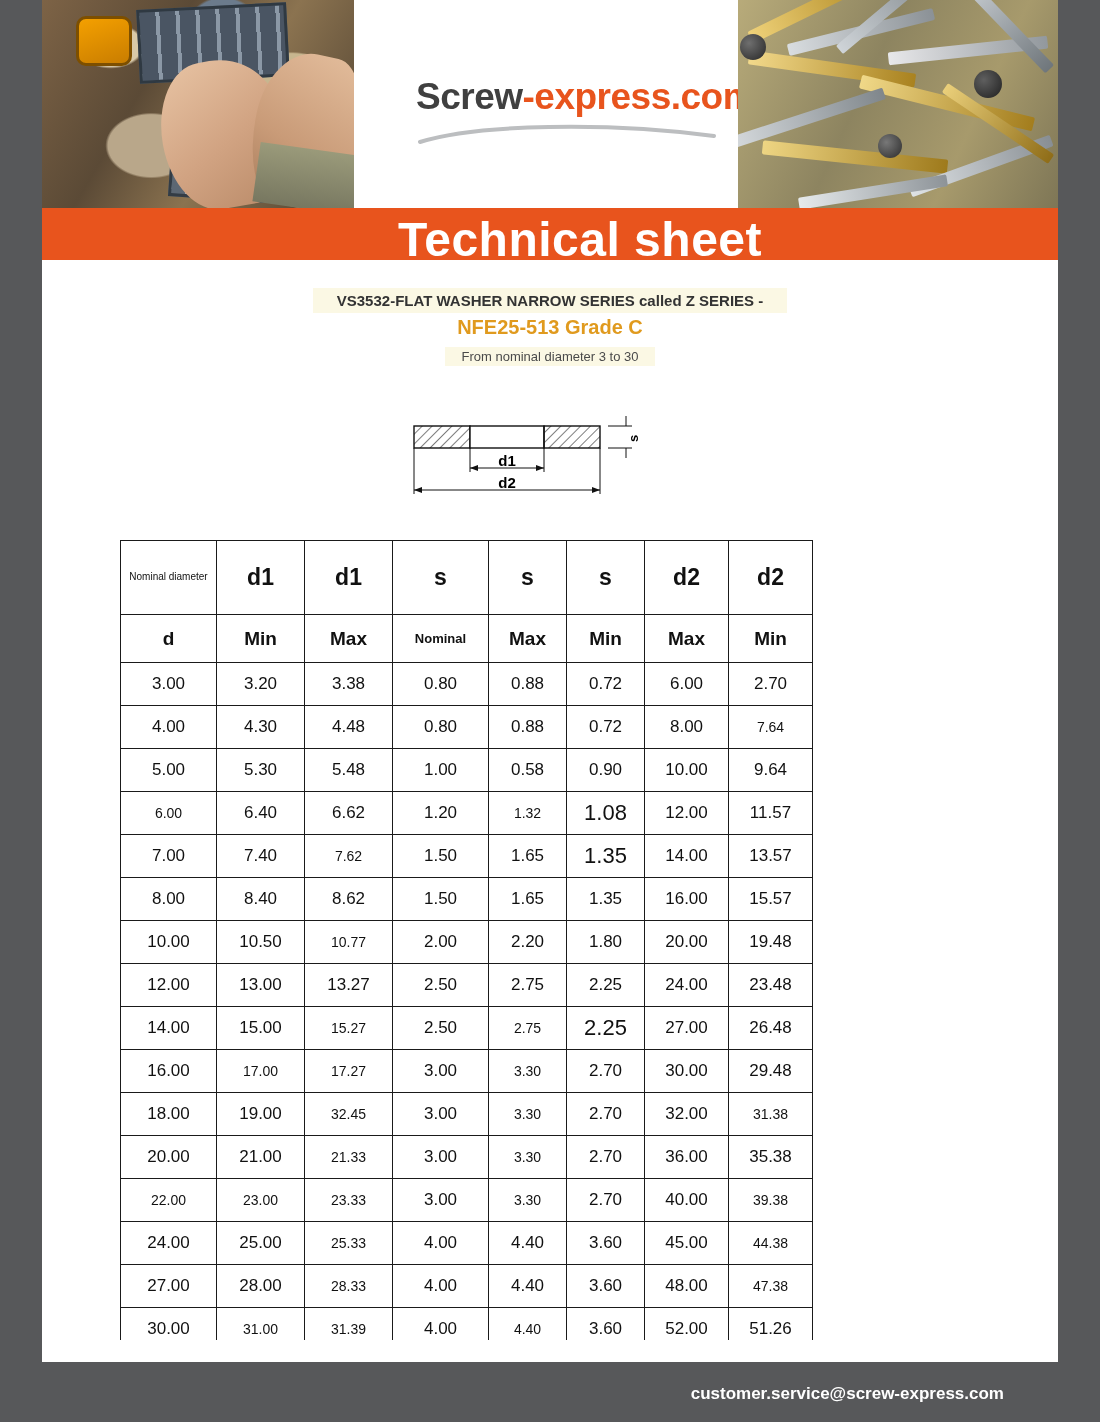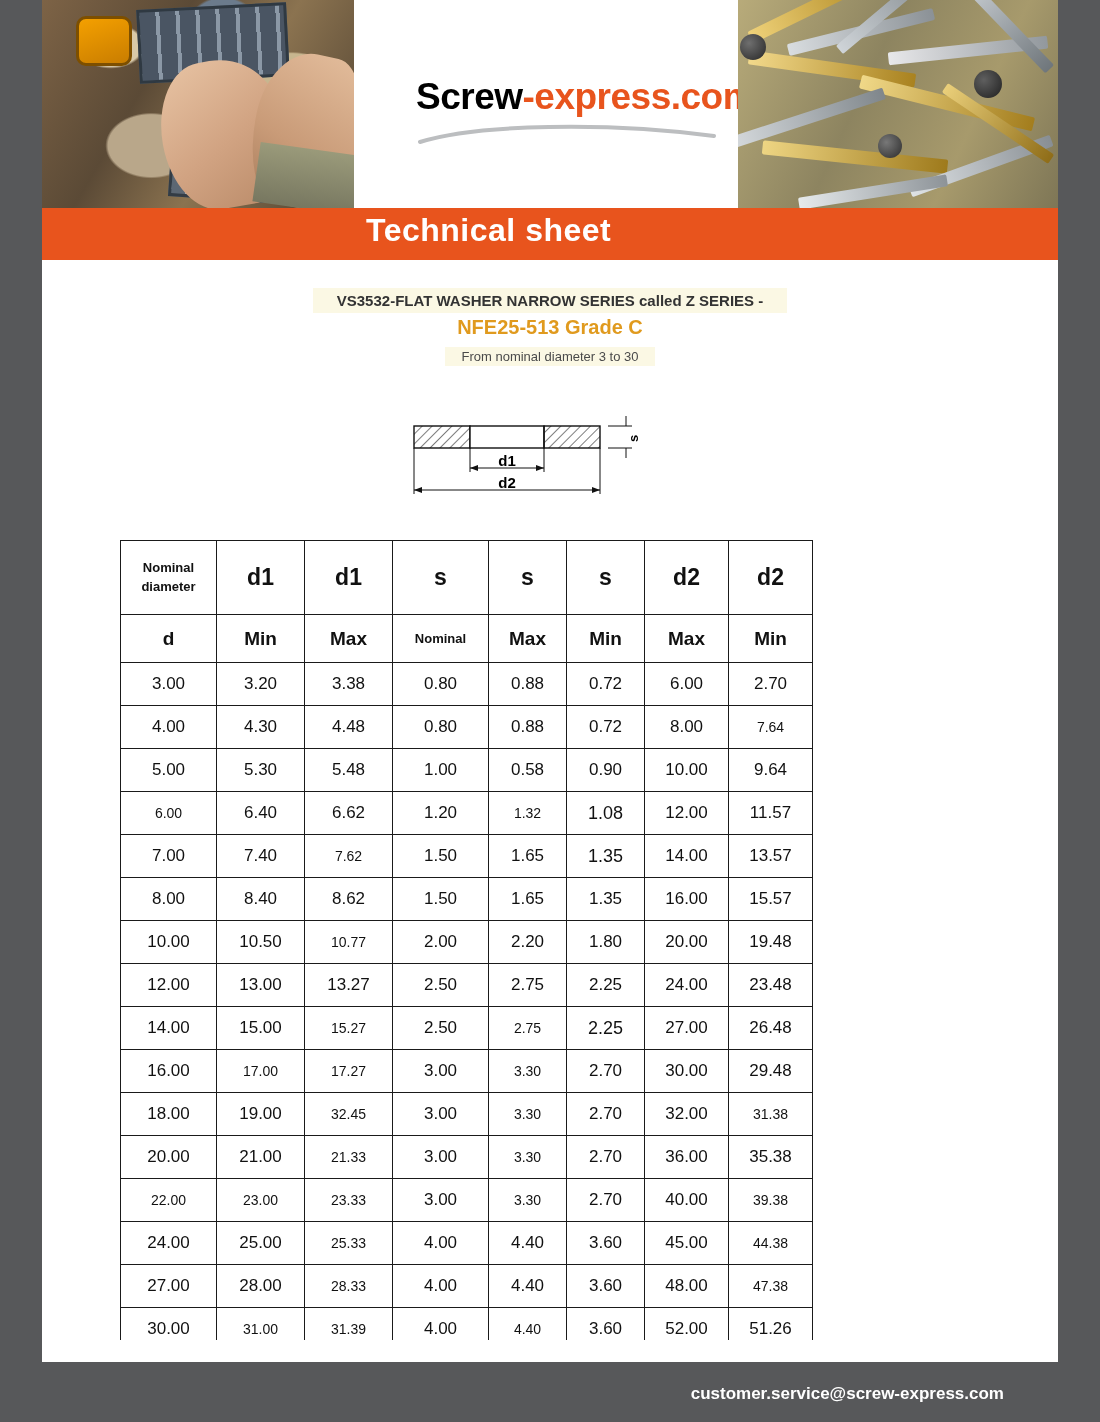--- a/index.html
+++ b/index.html
@@ -57,21 +57,21 @@
     background: #ffffff;
   }
   .logo-text {
     position: absolute;
     left: 62px; top: 76px;
     font-size: 37px;
     font-weight: bold;
     letter-spacing: -0.5px;
     white-space: nowrap;
   }
-  .logo-screw { color: #000000; }
+  .logo-screw { color: #404040; }
   .logo-express { color: #e8541d; }
   .logo-swoosh {
     position: absolute;
     left: 64px; top: 120px;
     width: 300px; height: 30px;
   }
   
   .ph-bg1 {
     position: absolute; inset: 0;
     background:
@@ -138,25 +138,25 @@
   }
   
   .orange-band {
     position: absolute;
     left: 42px; top: 208px;
     width: 1016px; height: 52px;
     background: #e8541d;
   }
   .tech-title {
     position: absolute;
-    left: 366px; top: 212px;
+    left: 342px; top: 212px;
     width: 420px;
-    text-align: left;
+    text-align: right;
     color: #ffffff;
-    font-size: 32px;
+    font-size: 48px;
     font-weight: bold;
     letter-spacing: 0.5px;
   }
 
   
   .title-block {
     position: absolute;
     left: 42px; top: 288px;
     width: 1016px;
     text-align: center;
@@ -215,39 +215,39 @@
     text-align: center;
     color: #111111;
     padding: 0;
   }
   table.spec thead th.h1 {
     height: 74px;
     font-size: 23px;
     font-weight: bold;
   }
   table.spec thead th.h1.small {
-    font-size: 13px;
-    font-weight: bold;
+    font-size: 10px;
+    font-weight: normal;
     line-height: 1.45;
   }
   table.spec thead th.h2 {
     height: 48px;
     font-size: 19px;
     font-weight: bold;
   }
   table.spec thead th.h2.small {
     font-size: 13px;
     font-weight: bold;
   }
   table.spec tbody td {
     height: 43px;
     font-size: 17px;
   }
   table.spec tbody td.sm { font-size: 14px; }
-  table.spec tbody td.lg { font-size: 18px; }
+  table.spec tbody td.lg { font-size: 22px; }
   
   .nudge-r { text-align: right; padding-right: 4px; }
   .nudge-l { text-align: left; padding-left: 2px; }
 
   
   .footer-band {
     position: absolute;
     left: 0; bottom: 0;
     width: 1100px; height: 60px;
     background: #57585a;

